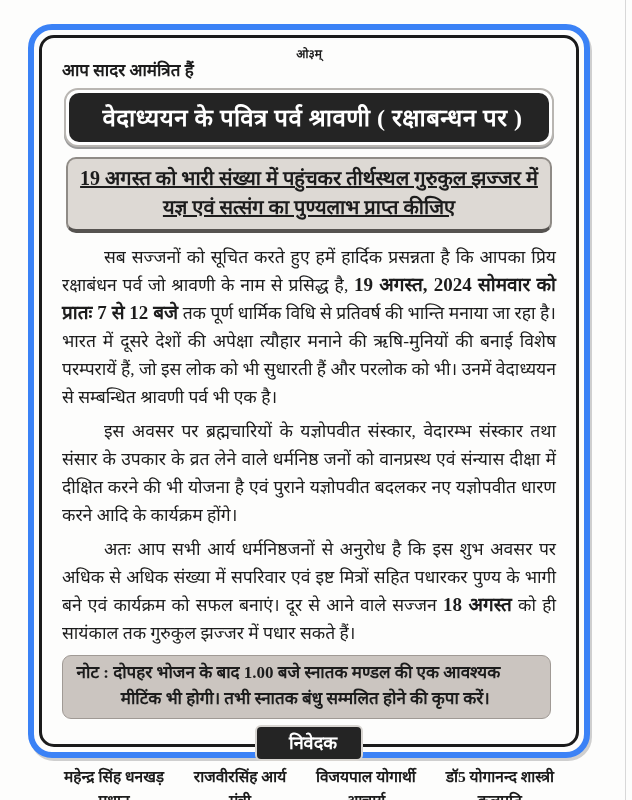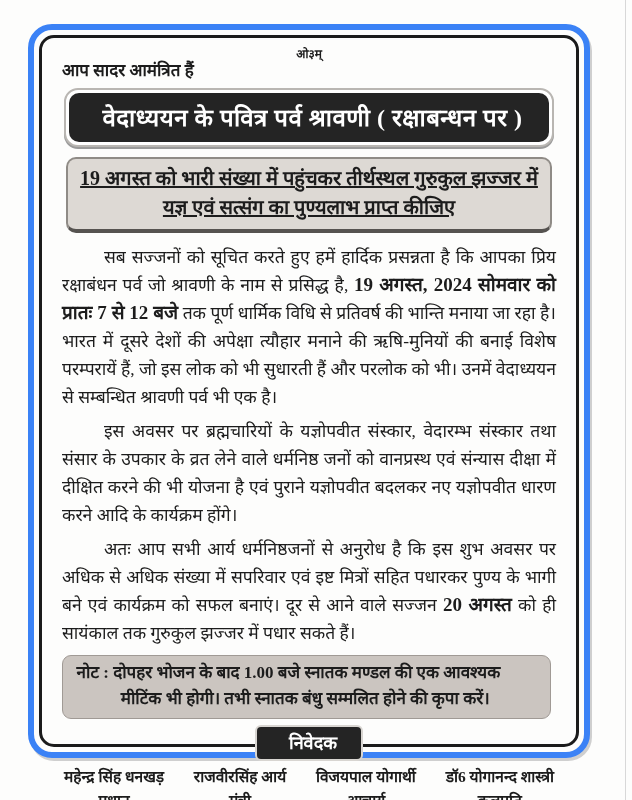--- a/index.html
+++ b/index.html
@@ -88,21 +88,21 @@
     <div class="banner-frame">
       <div class="banner">वेदाध्ययन के पवित्र पर्व श्रावणी ( रक्षाबन्धन पर )</div>
     </div>
 
     <div class="subtitle-box">19 अगस्त को भारी संख्या में पहुंचकर तीर्थस्थल गुरुकुल झज्जर में यज्ञ एवं सत्संग का पुण्यलाभ प्राप्त कीजिए</div>
 
     <p class="para"><span>सब सज्जनों को सूचित करते हुए हमें हार्दिक प्रसन्नता है कि आपका प्रिय रक्षाबंधन पर्व जो श्रावणी के नाम से प्रसिद्ध है, </span><b>19 अगस्त, 2024 सोमवार को प्रातः 7 से 12 बजे</b><span> तक पूर्ण धार्मिक विधि से प्रतिवर्ष की भान्ति मनाया जा रहा है। भारत में दूसरे देशों की अपेक्षा त्यौहार मनाने की ऋषि-मुनियों की बनाई विशेष परम्परायें हैं, जो इस लोक को भी सुधारती हैं और परलोक को भी। उनमें वेदाध्ययन से सम्बन्धित श्रावणी पर्व भी एक है।</span></p>
 
     <p class="para">इस अवसर पर ब्रह्मचारियों के यज्ञोपवीत संस्कार, वेदारम्भ संस्कार तथा संसार के उपकार के व्रत लेने वाले धर्मनिष्ठ जनों को वानप्रस्थ एवं संन्यास दीक्षा में दीक्षित करने की भी योजना है एवं पुराने यज्ञोपवीत बदलकर नए यज्ञोपवीत धारण करने आदि के कार्यक्रम होंगे।</p>
 
-    <p class="para"><span>अतः आप सभी आर्य धर्मनिष्ठजनों से अनुरोध है कि इस शुभ अवसर पर अधिक से अधिक संख्या में सपरिवार एवं इष्ट मित्रों सहित पधारकर पुण्य के भागी बने एवं कार्यक्रम को सफल बनाएं। दूर से आने वाले सज्जन </span><b>20 अगस्त</b><span> को ही सायंकाल तक गुरुकुल झज्जर में पधार सकते हैं।</span></p>
+    <p class="para"><span>अतः आप सभी आर्य धर्मनिष्ठजनों से अनुरोध है कि इस शुभ अवसर पर अधिक से अधिक संख्या में सपरिवार एवं इष्ट मित्रों सहित पधारकर पुण्य के भागी बने एवं कार्यक्रम को सफल बनाएं। दूर से आने वाले सज्जन </span><b>18 अगस्त</b><span> को ही सायंकाल तक गुरुकुल झज्जर में पधार सकते हैं।</span></p>
 
     <div class="note-box">नोट : दोपहर भोजन के बाद 1.00 बजे स्नातक मण्डल की  एक आवश्यक मीटिंक भी होगी। तभी स्नातक बंधु सम्मलित होने की कृपा करें।</div>
 
     <div class="badge-row">
       <span class="badge">निवेदक</span>
     </div>
 
     <div class="signatories">
       <div class="signatory">
         <div>महेन्द्र सिंह धनखड़</div>
@@ -110,19 +110,19 @@
       </div>
       <div class="signatory">
         <div>राजवीरसिंह आर्य</div>
         <div class="role">मंत्री</div>
       </div>
       <div class="signatory">
         <div>विजयपाल योगार्थी</div>
         <div class="role">आचार्य</div>
       </div>
       <div class="signatory">
-        <div>डॉ6 योगानन्द शास्त्री</div>
+        <div>डॉ5 योगानन्द शास्त्री</div>
         <div class="role">कुलपति</div>
       </div>
     </div>
 
   </div>
 </div>
 
 </body></html>

